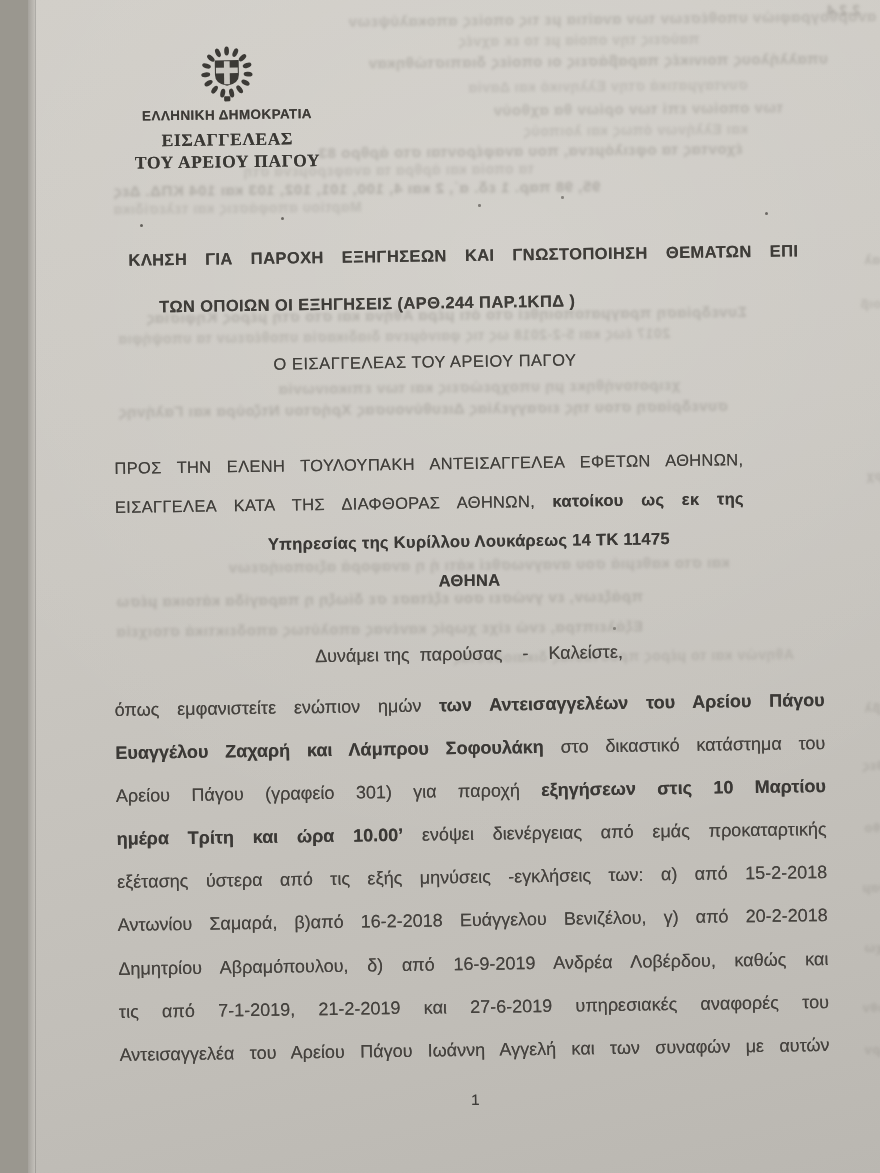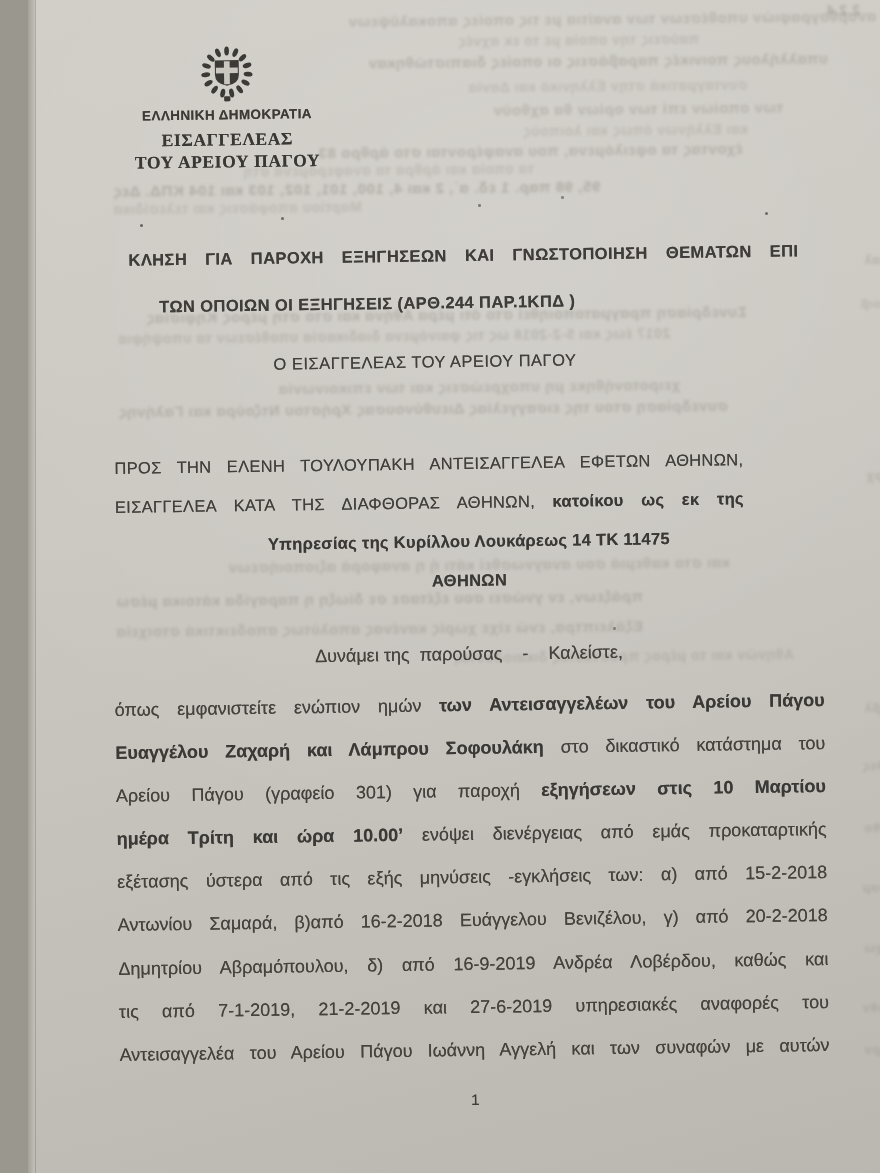--- a/index.html
+++ b/index.html
@@ -137,21 +137,21 @@
       </div>
 
     <div class="issuer">
         <div class="line txt "><span>Ο ΕΙΣΑΓΓΕΛΕΑΣ ΤΟΥ ΑΡΕΙΟΥ ΠΑΓΟΥ</span></div>
       </div>
 
     <div class="recipient">
         <div class="line txt justify narrow"><span>ΠΡΟΣ ΤΗΝ ΕΛΕΝΗ ΤΟΥΛΟΥΠΑΚΗ ΑΝΤΕΙΣΑΓΓΕΛΕΑ ΕΦΕΤΩΝ ΑΘΗΝΩΝ,</span></div>
         <div class="line txt justify narrow"><span>ΕΙΣΑΓΓΕΛΕΑ ΚΑΤΑ ΤΗΣ ΔΙΑΦΘΟΡΑΣ ΑΘΗΝΩΝ, </span><span class="b">κατοίκου ως εκ της</span></div>
         <div class="line txt center"><span class="b">Υπηρεσίας της Κυρίλλου Λουκάρεως 14 ΤΚ 11475</span></div>
-        <div class="line txt center"><span class="b">ΑΘΗΝΩΝ</span></div>
+        <div class="line txt center"><span class="b">ΑΘΗΝΑ</span></div>
       </div>
 
     <div class="salutation">
         <div class="line txt "><span>Δυνάμει της  παρούσας    -    Καλείστε,</span></div>
       </div>
 
     <div class="paragraph">
         <div class="line txt justify"><span>όπως εμφανιστείτε ενώπιον ημών </span><span class="b">των Αντεισαγγελέων του Αρείου Πάγου</span></div>
         <div class="line txt justify"><span class="b">Ευαγγέλου Ζαχαρή και Λάμπρου Σοφουλάκη</span><span> στο δικαστικό κατάστημα του</span></div>
         <div class="line txt justify"><span>Αρείου Πάγου (γραφείο 301)  για παροχή </span><span class="b">εξηγήσεων στις 10 Μαρτίου</span></div>

